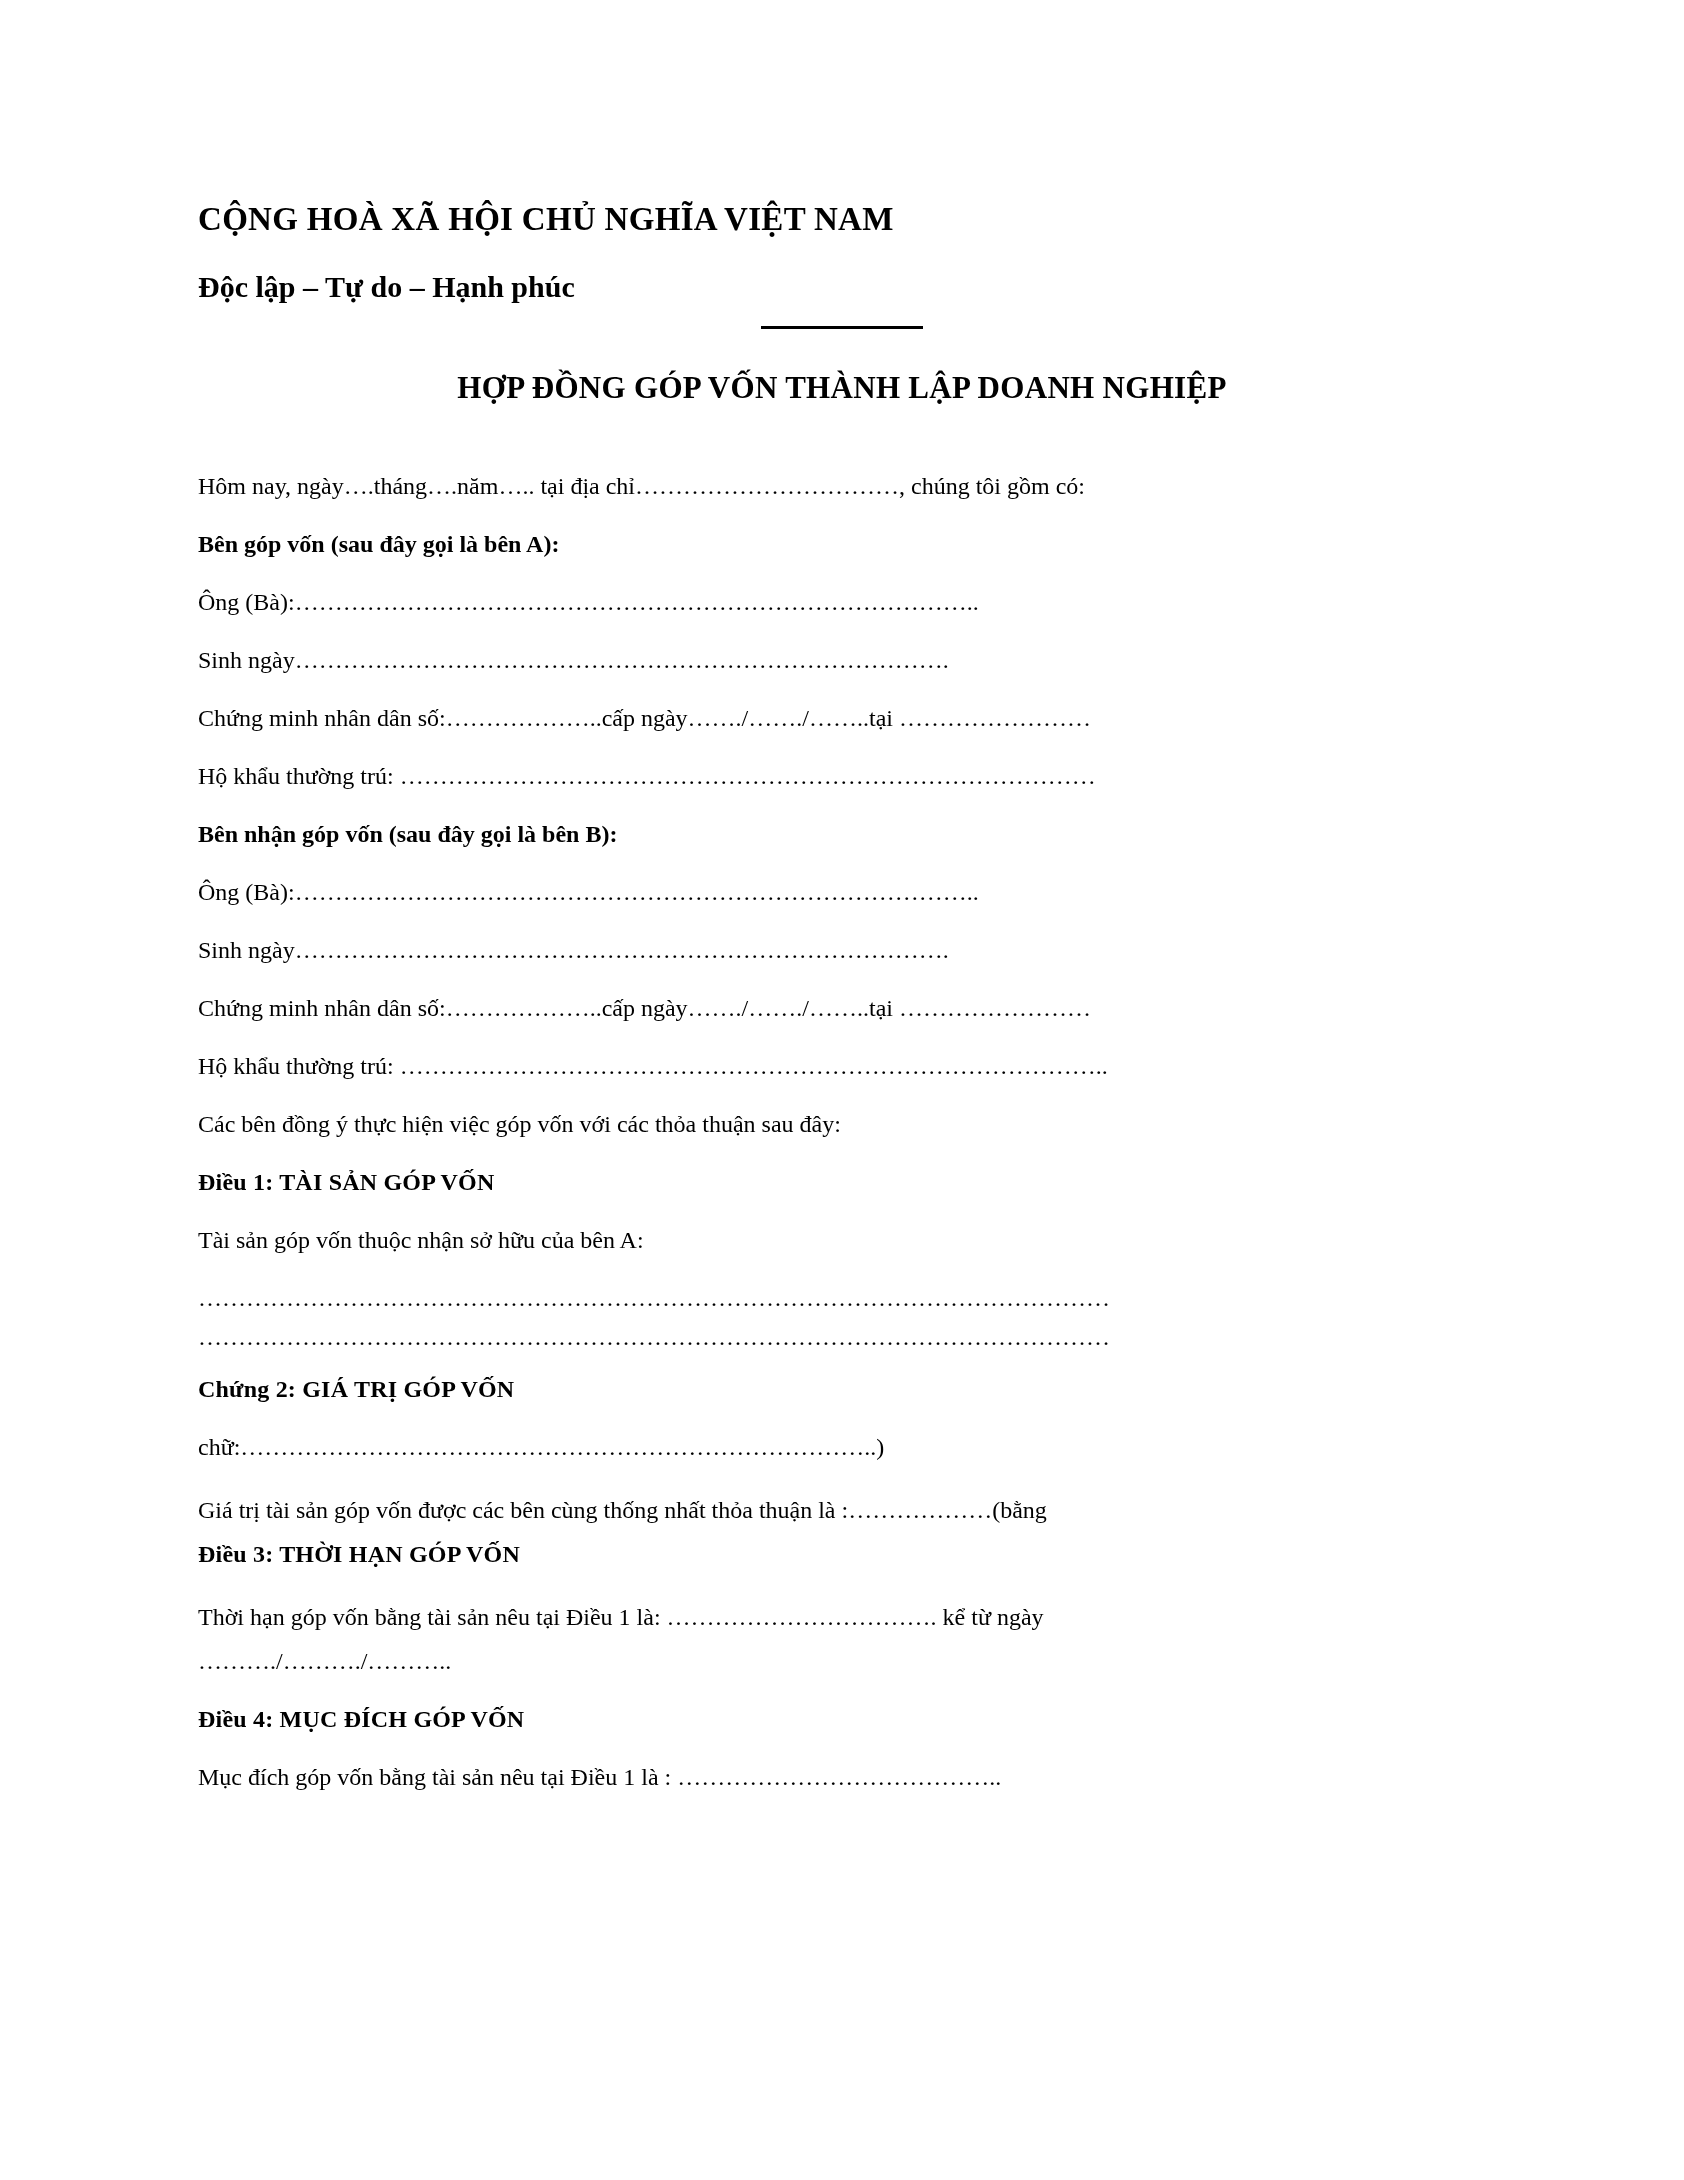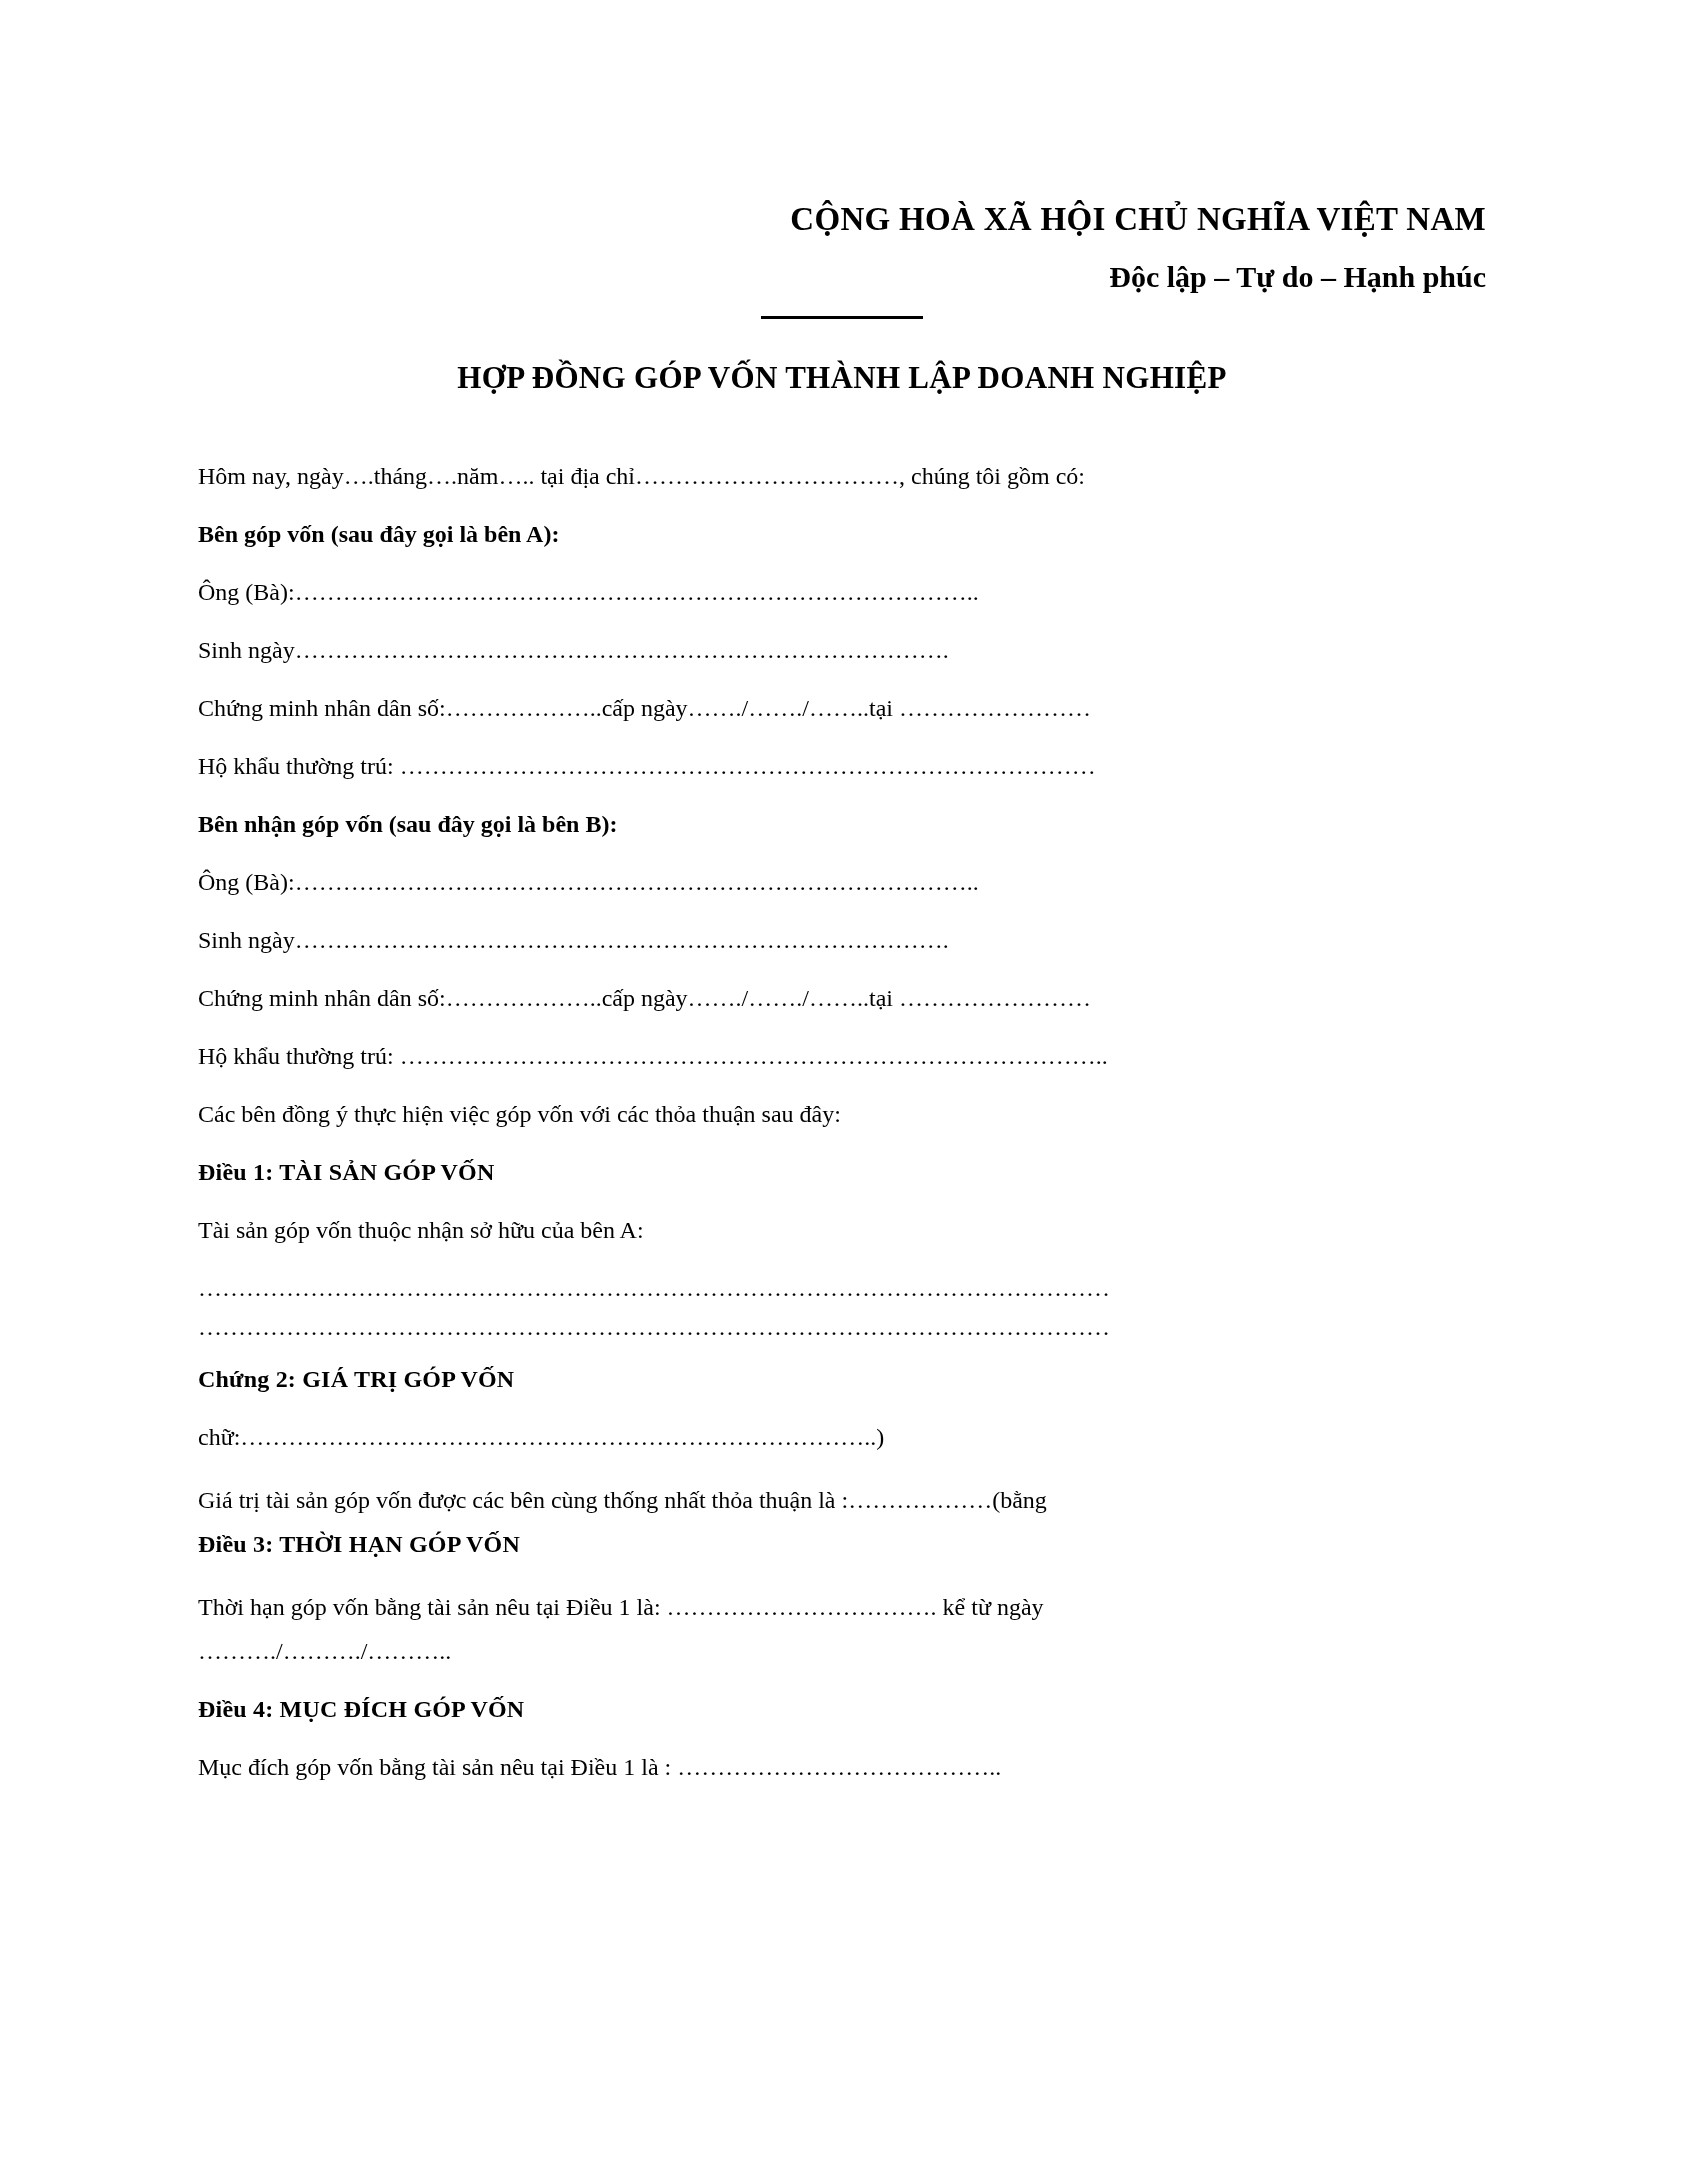--- a/index.html
+++ b/index.html
@@ -25,33 +25,33 @@
 
   .content {
     position: absolute;
     left: 198px;
     top: 0;
     width: 1288px;
   }
 
   
   .header {
-    text-align: right;
+    text-align: left;
     padding-top: 201px;
   }
   .national-title {
     font-size: 33px;
     font-weight: bold;
     letter-spacing: 0.3px;
     line-height: 1.15;
   }
   .national-motto {
     font-size: 30px;
     font-weight: bold;
-    margin-top: 21px;
+    margin-top: 31px;
     line-height: 1.15;
   }
   .motto-rule {
     width: 162px;
     height: 2.6px;
     background: #000;
     margin: 22px auto 0 auto;
   }
 
   .doc-title {

